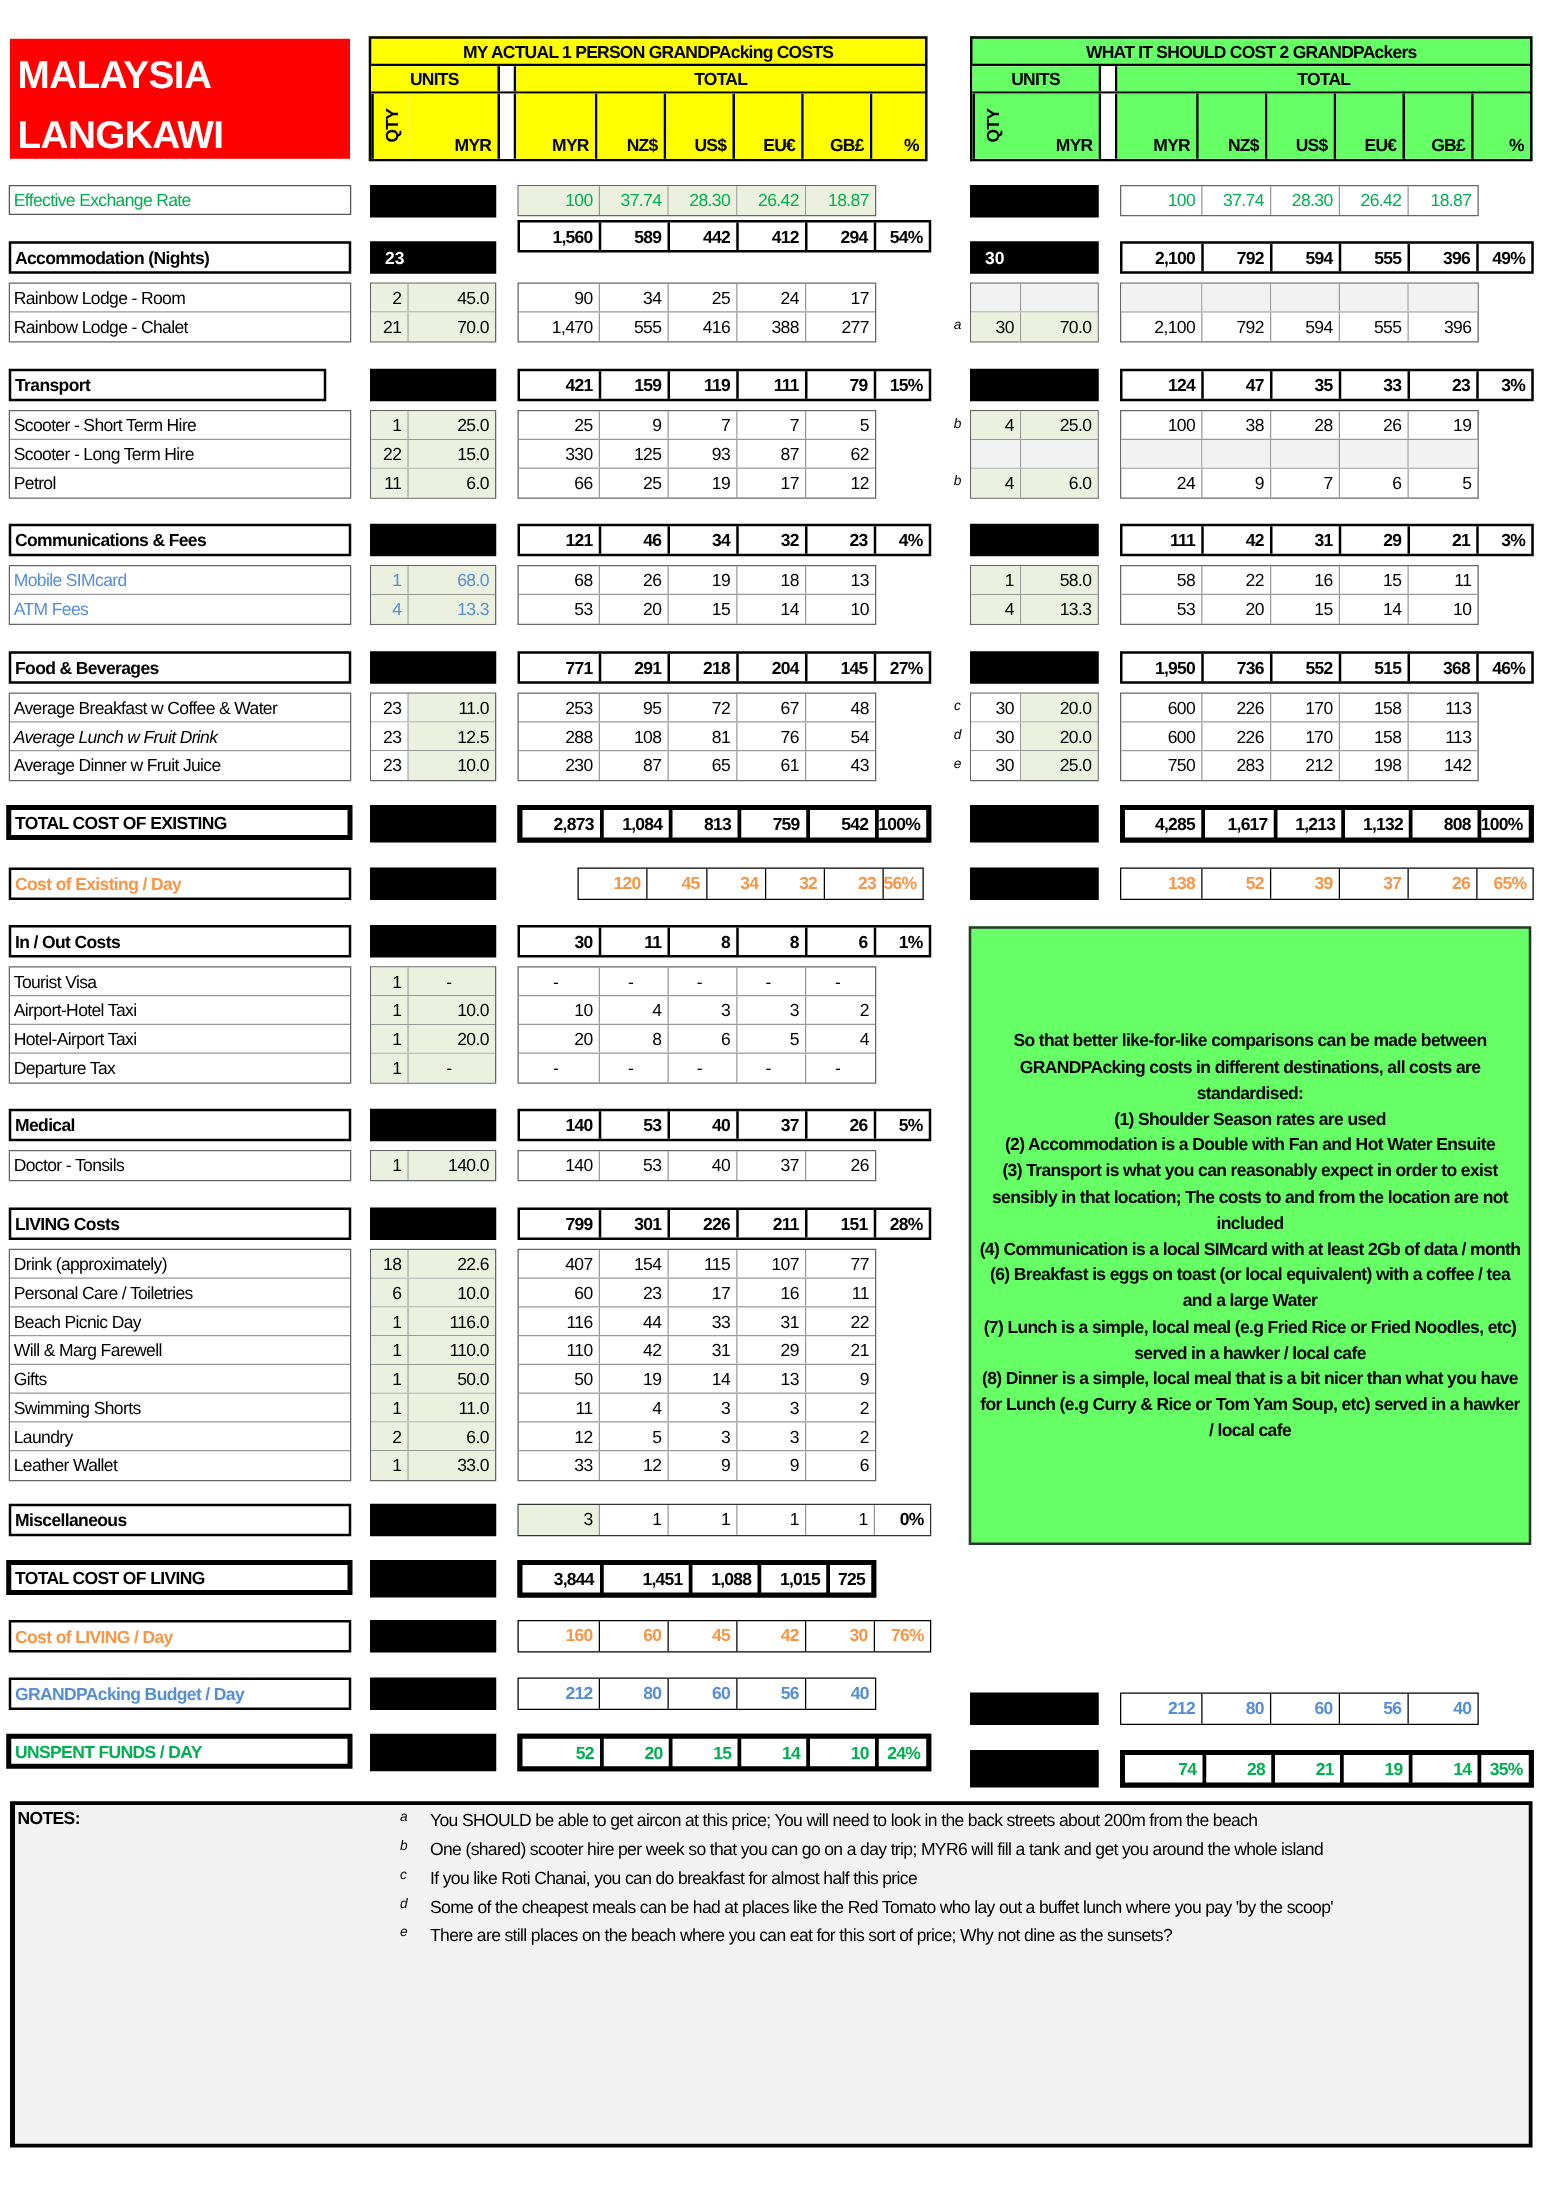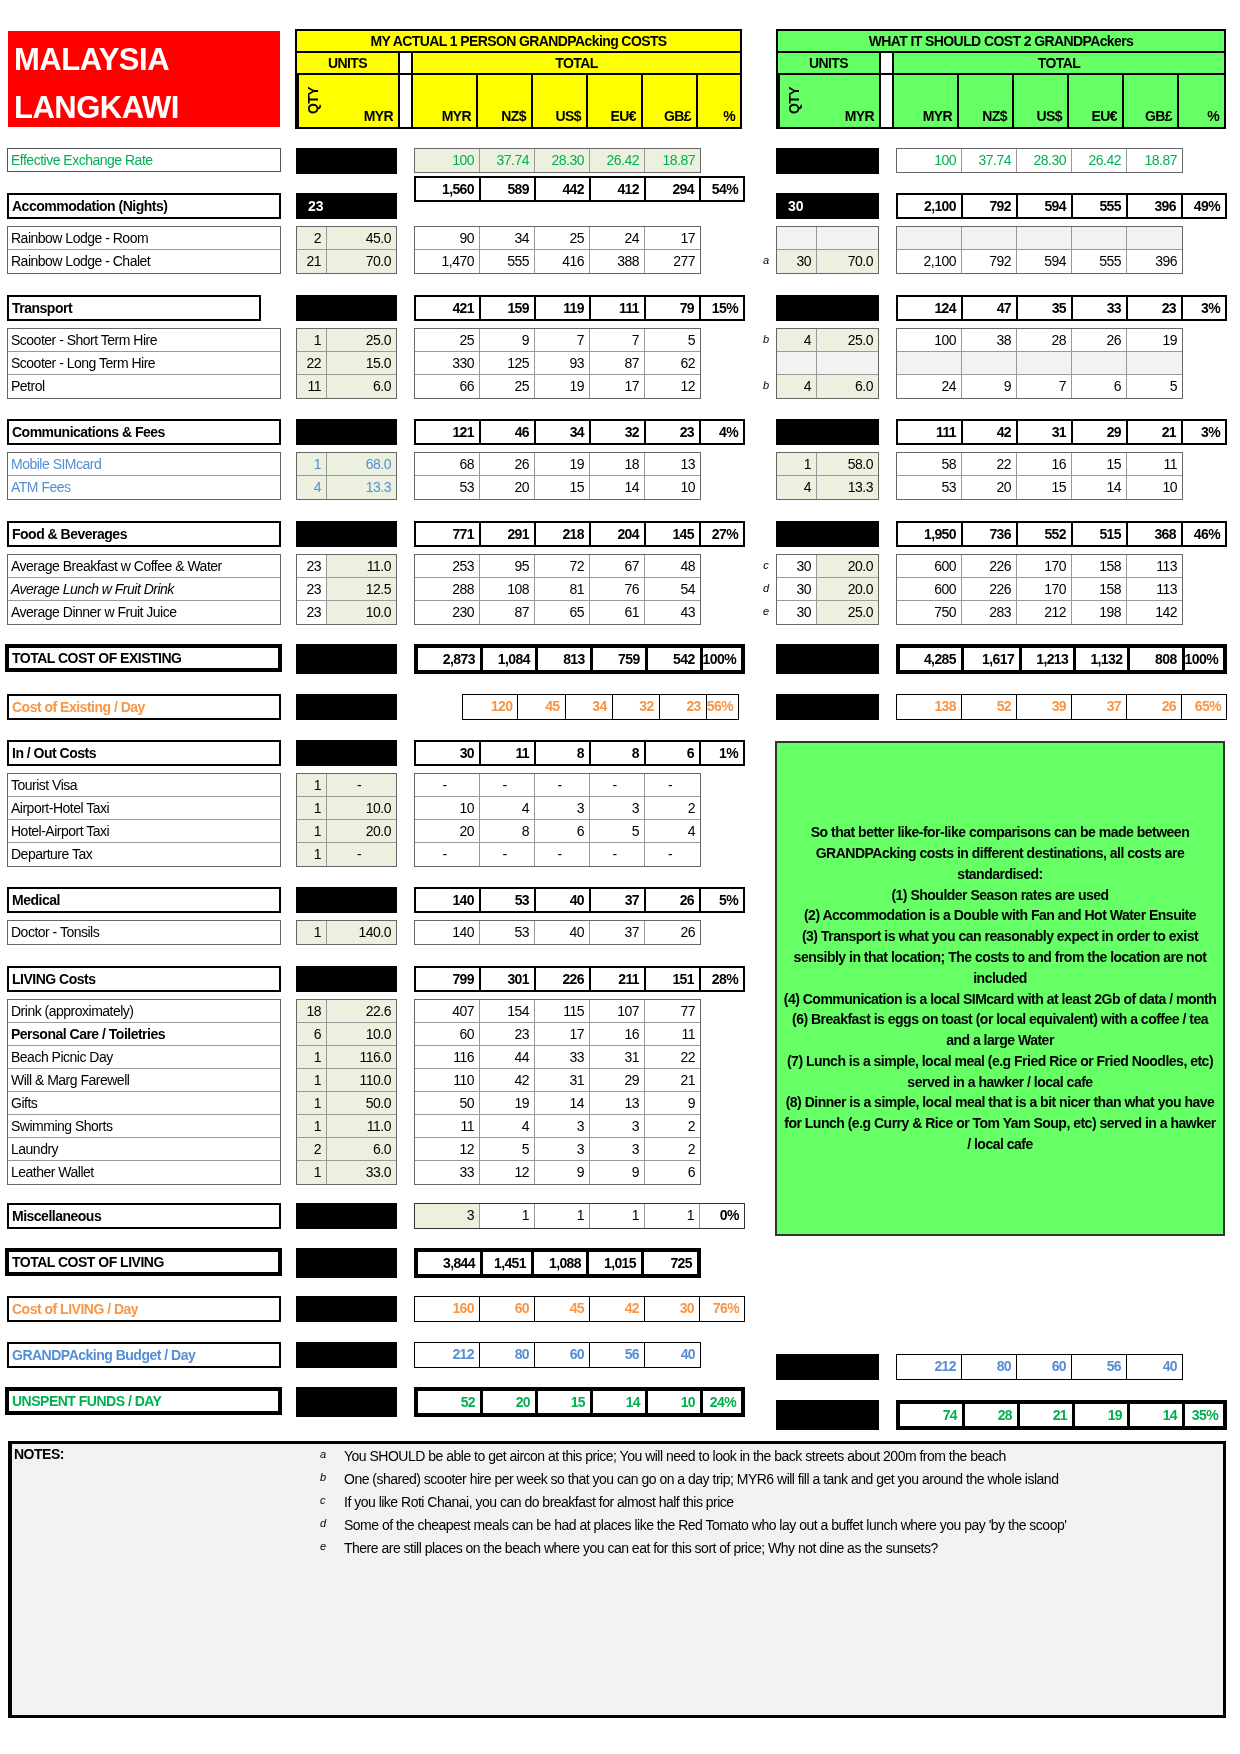--- a/index.html
+++ b/index.html
@@ -653,21 +653,21 @@
     <div class="c" style="width:55px;">226</div>
     <div class="c" style="width:55px;">211</div>
     <div class="c" style="width:55px;">151</div>
     <div class="c" style="flex:1;">28%</div>
 </div>
 <div class="grid" style="left:7px; top:999px; width:274px;">
   <div class="r">
       <div class="c" style="flex:1; text-align:left; padding-left:3px;">Drink (approximately)</div>
     </div>
   <div class="r">
-      <div class="c" style="flex:1; text-align:left; padding-left:3px;font-weight:bold;">Personal Care / Toiletries</div>
+      <div class="c" style="flex:1; text-align:left; padding-left:3px;">Personal Care / Toiletries</div>
     </div>
   <div class="r">
       <div class="c" style="flex:1; text-align:left; padding-left:3px;">Beach Picnic Day</div>
     </div>
   <div class="r">
       <div class="c" style="flex:1; text-align:left; padding-left:3px;">Will &amp; Marg Farewell</div>
     </div>
   <div class="r">
       <div class="c" style="flex:1; text-align:left; padding-left:3px;">Gifts</div>
     </div>
@@ -784,21 +784,21 @@
       <div class="c" style="width:55px;">1</div>
       <div class="c" style="width:55px;">1</div>
       <div class="c" style="flex:1; font-weight:bold;">0%</div>
     </div>
 </div>
 
 <div class="label total" style="left:5px; top:1248px; width:277px;">TOTAL COST OF LIVING</div>
 <div class="blk" style="left:296px; top:1248px; width:101px; height:30px;"></div>
 <div class="sum thick" style="left:414px; top:1248px; width:287px;">
   <div class="c" style="width:62px;">3,844</div>
-    <div class="c" style="width:48px;">1,451</div>
+    <div class="c" style="width:68px;">1,451</div>
     <div class="c" style="width:52px;">1,088</div>
     <div class="c" style="width:52px;">1,015</div>
     <div class="c" style="flex:1;">725</div>
 </div>
 
 <div class="label sec orange" style="left:7px; top:1296px; width:274px;">Cost of LIVING / Day</div>
 <div class="blk" style="left:296px; top:1296px; width:101px;"></div>
 <div class="sum orange" style="left:414px; top:1296px; width:331px; border-width:1px;">
   <div class="c" style="width:65px; border-right-width:1px;">160</div>
     <div class="c" style="width:55px; border-right-width:1px;">60</div>

